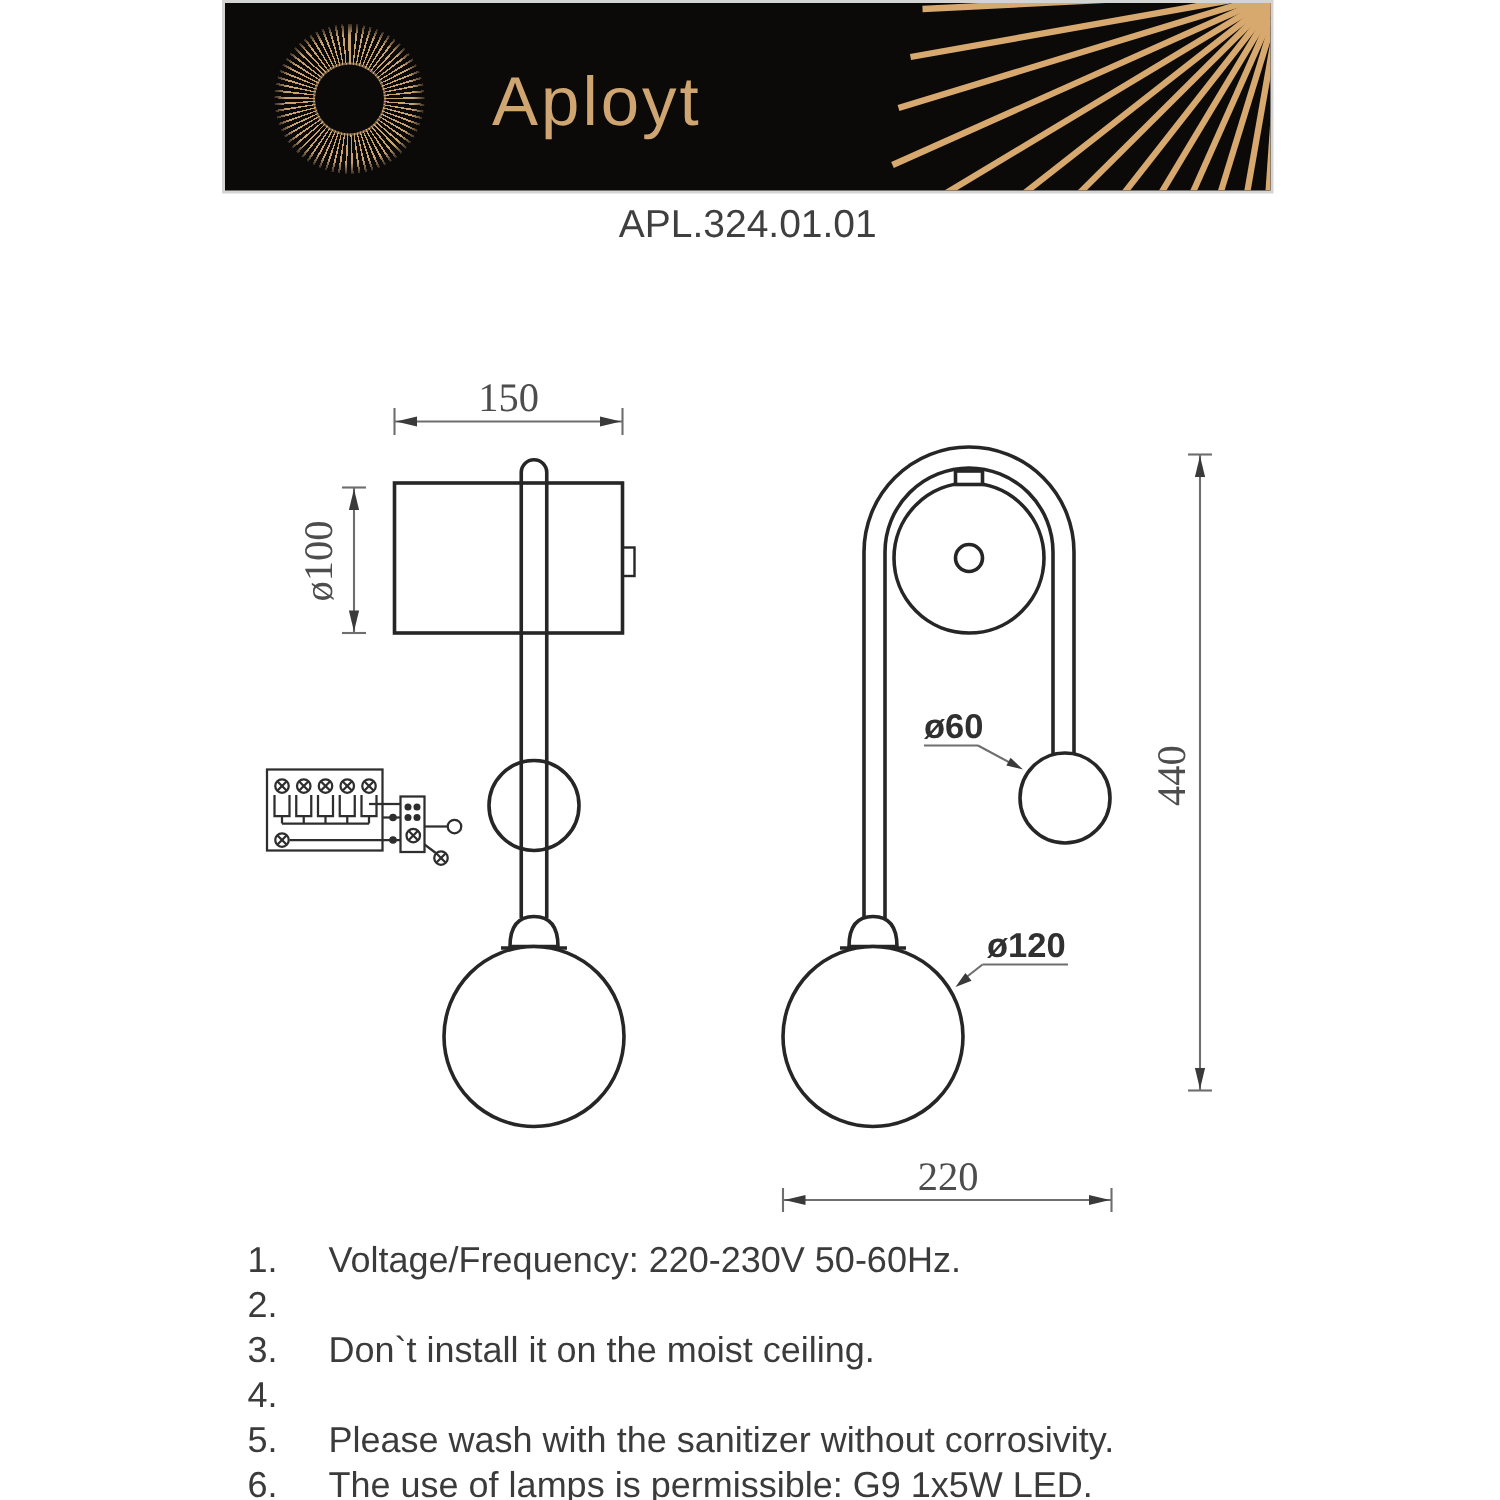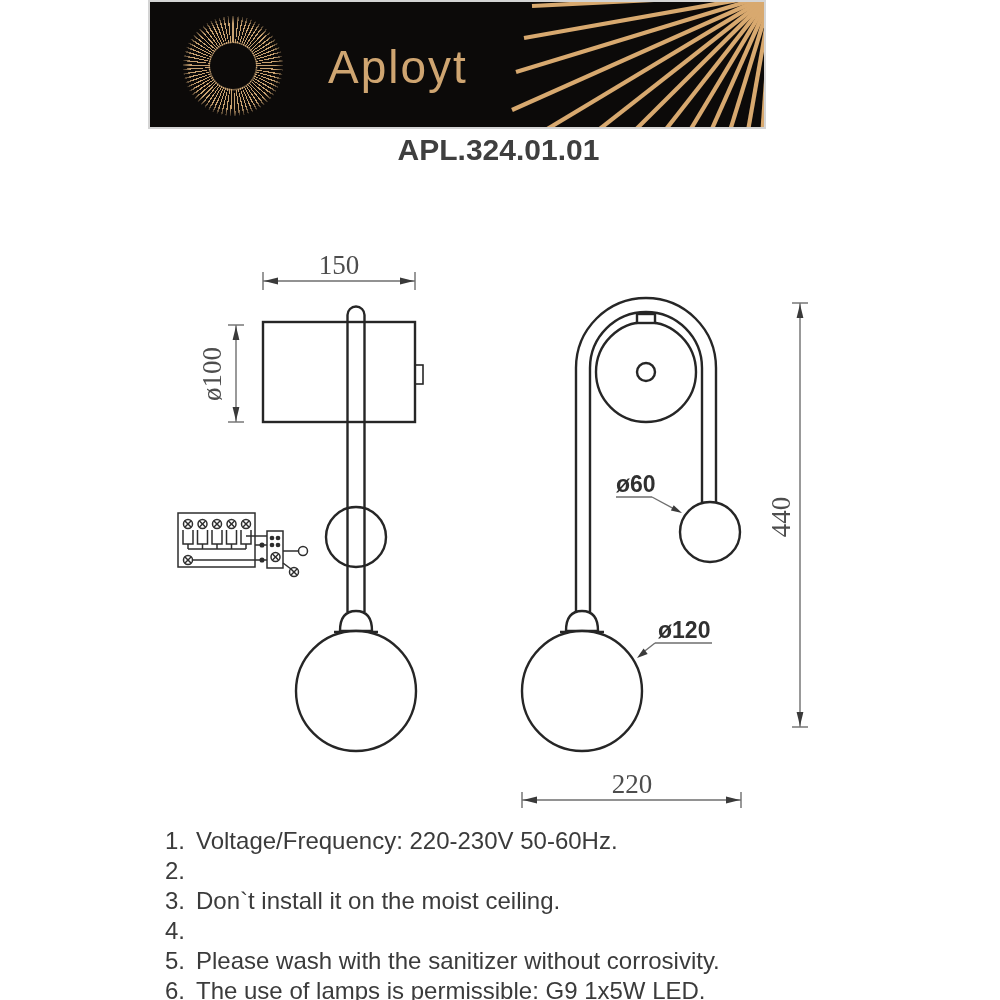--- a/index.html
+++ b/index.html
@@ -2,56 +2,56 @@
 <html><head>
 <meta charset="utf-8">
 <style>
   html,body{margin:0;padding:0;}
   body{
     width:1000px;height:1000px;position:relative;background:#ffffff;
     font-family:"Liberation Sans", sans-serif;overflow:hidden;
   }
   
   .banner{
-    position:absolute;left:150px;top:2px;width:614px;height:125px;
+    position:absolute;left:150px;top:2px;width:697px;height:125px;
     background:#0c0a09;box-shadow:0 0 0 2px #d4d4d4;overflow:hidden;
   }
   .logo{
     position:absolute;left:33px;top:14px;width:100px;height:100px;border-radius:50%;
     background:
       radial-gradient(circle, rgba(12,10,9,0) 0 60%, #0c0a09 74%),
       repeating-conic-gradient(#c9a271 0deg 1.7deg, rgba(12,10,9,0) 1.7deg 5.2deg);
   }
   .logo::after{
     content:"";position:absolute;inset:27px;background:#0c0a09;border-radius:50%;
     box-shadow:0 0 0 1.5px rgba(206,168,118,.55);
   }
   .brand{
     position:absolute;left:178px;top:38px;
     font-size:46px;font-weight:300;letter-spacing:2px;color:#cfa571;
   }
   .rays{position:absolute;right:0;top:0;width:697px;height:125px;}
   
   .titleblock{position:absolute;left:150px;top:135px;width:697px;text-align:center;color:#3f3f3f;}
   .titleblock .t1{font-size:26px;font-weight:500;margin:0;line-height:30px;}
-  .titleblock .t2{font-size:30px;font-weight:700;margin:0;line-height:29px;}
+  .titleblock .t2{font-size:26px;font-weight:400;margin:0;line-height:29px;}
   
   .drawing{position:absolute;left:150px;top:240px;width:700px;height:580px;}
   .outline{stroke:#262626;stroke-width:2.4;fill:none;}
   .outlinef{stroke:#262626;stroke-width:2.4;fill:#ffffff;}
   .thin{stroke:#262626;stroke-width:1.6;fill:none;}
   .dim{stroke:#6e6e6e;stroke-width:1.4;fill:none;}
   .arrow{fill:#3a3a3a;stroke:none;}
   .dimtext{font-family:"Liberation Serif", serif;font-size:27px;fill:#4d4d4d;}
   .labtext{font-family:"Liberation Sans", sans-serif;font-size:23px;font-weight:600;fill:#303030;}
   
   .instructions{position:absolute;left:165px;top:826px;width:680px;color:#3b3b3b;}
   .instructions .row{display:flex;line-height:30px;font-size:24px;font-weight:500;}
   .instructions .num{width:27px;flex:0 0 27px;}
-  .instructions .txt{margin-left:4px;}
+  .instructions .txt{margin-left:27px;}
 </style>
 </head>
 <body>
 
 <div class="banner">
   <div class="logo"></div>
   <div class="brand">Aployt</div>
   <svg class="rays" viewBox="0 0 697 125">
     <g stroke="#d8a96f" stroke-width="4.2">
       <line x1="705" y1="-8" x2="465" y2="4"></line>

